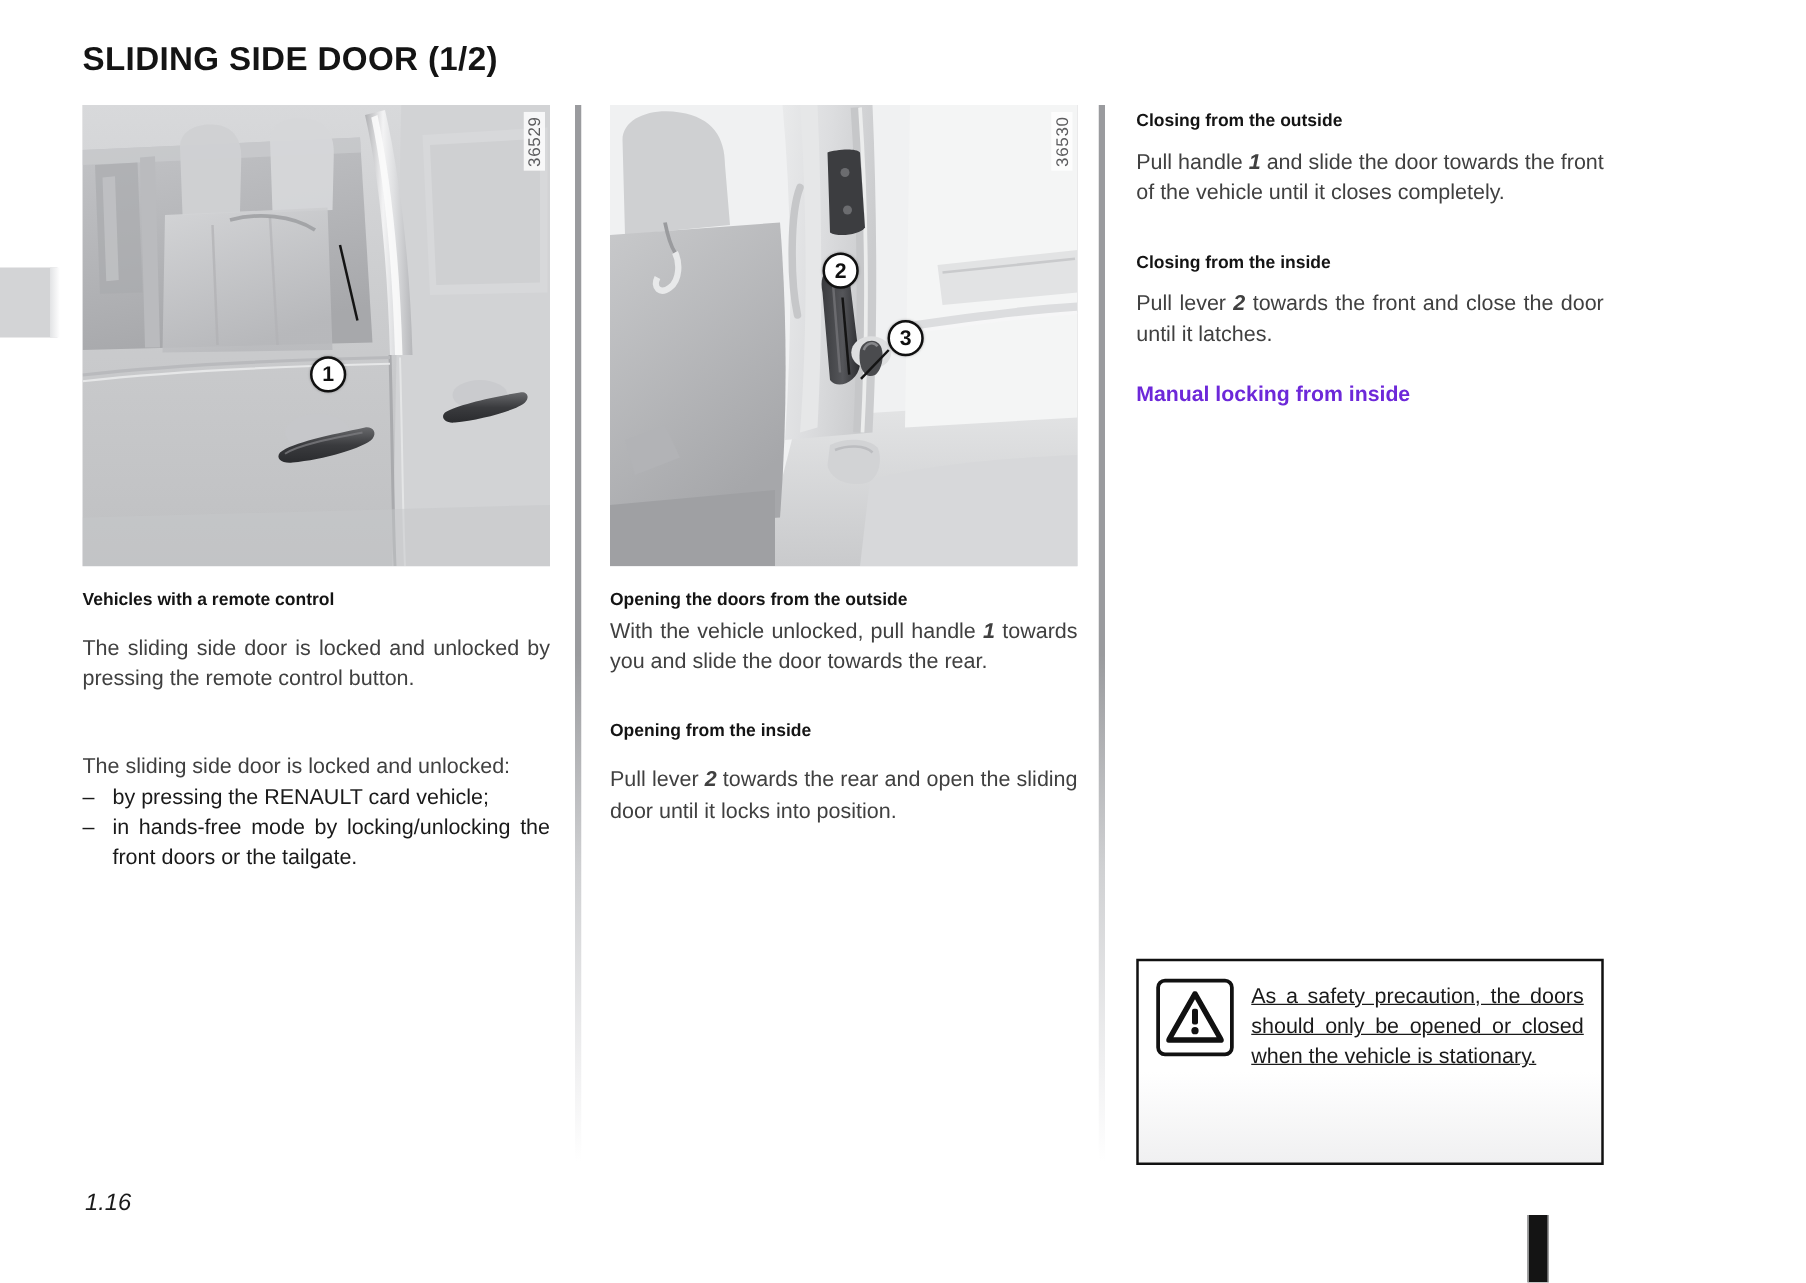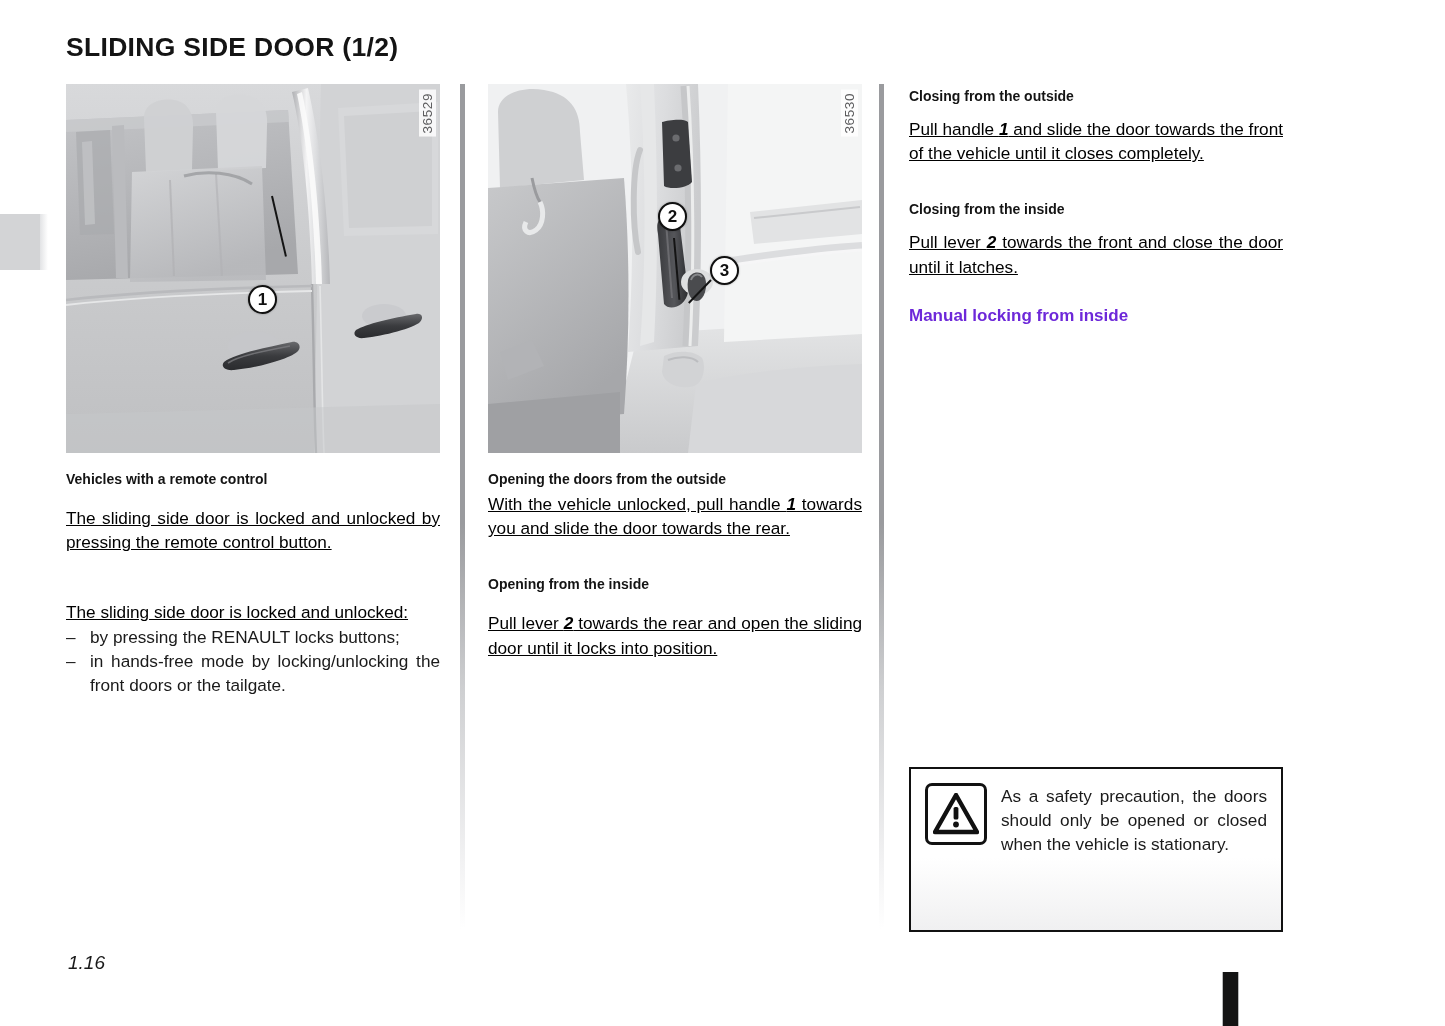--- a/index.html
+++ b/index.html
@@ -115,22 +115,21 @@
     margin: 0;
     font-size: 17px;
     font-weight: bold;
     line-height: 22px;
     color: #6d28d9;
   }
   p.body {
     margin: 0;
     font-size: 17.2px;
     line-height: 24.2px;
-    color: #000000;
-    text-decoration: underline;
+    color: #404040;
   }
   p.just { text-align: justify; }
   p.just-all { text-align: justify; text-align-last: left; }
   .b { font-weight: bold; font-style: italic; }
   .gap-s { height: 8px; }
   .gap-m { height: 14px; }
   .gap-l { height: 26px; }
   .gap-xl { height: 32px; }
 
   ul.dash { margin: 0; padding: 0; list-style: none; }
@@ -148,20 +147,21 @@
   
   .warnbox {
     position: absolute;
     left: 909px; top: 767px;
     width: 374px; height: 165px;
     border: 2px solid #111111;
     background: linear-gradient(to bottom,#ffffff 0%,#ffffff 55%,#f0f0f1 100%);
     padding: 14px 14px 10px 14px;
     display: flex;
     gap: 14px;
+    text-decoration: underline;
   }
   .warn-icon {
     flex: 0 0 auto;
     width: 62px; height: 62px;
     border: 3px solid #111111;
     border-radius: 7px;
     background: #ffffff;
     display: flex;
     align-items: center;
     justify-content: center;
@@ -290,21 +290,21 @@
     <h2 class="sec">Vehicles with a remote control</h2>
     <div class="gap-m"></div>
     <p class="body just">The sliding side door is locked and unlocked by pressing the remote control button.</p>
 
     <div class="gap-xl"></div>
     <div class="gap-m"></div>
     <p class="body just">The sliding side door is locked and unlocked:</p>
     <ul class="dash">
       <li>
         <span class="dash-mark">–</span>
-        <span>by pressing the RENAULT locks buttons;</span>
+        <span>by pressing the RENAULT card vehicle;</span>
       </li>
       <li>
         <span class="dash-mark">–</span>
         <span>in hands-free mode by locking/unlocking the front doors or the tailgate.</span>
       </li>
     </ul>
   </div>
 
   <div class="col col2">
 

